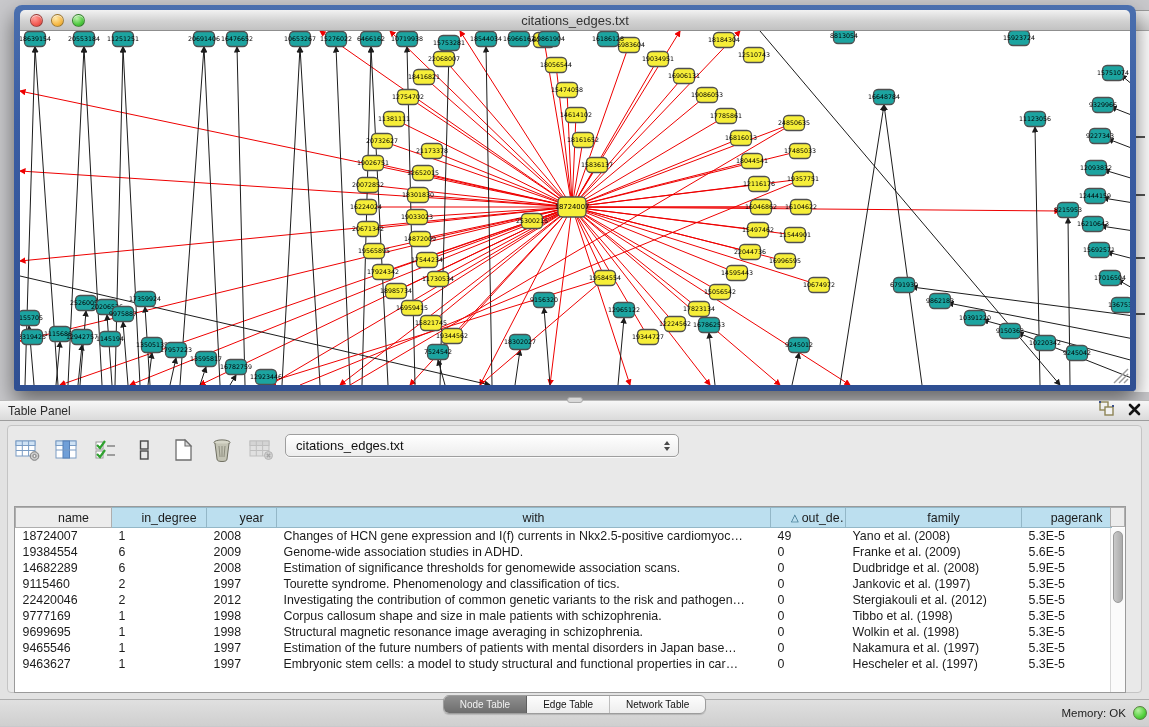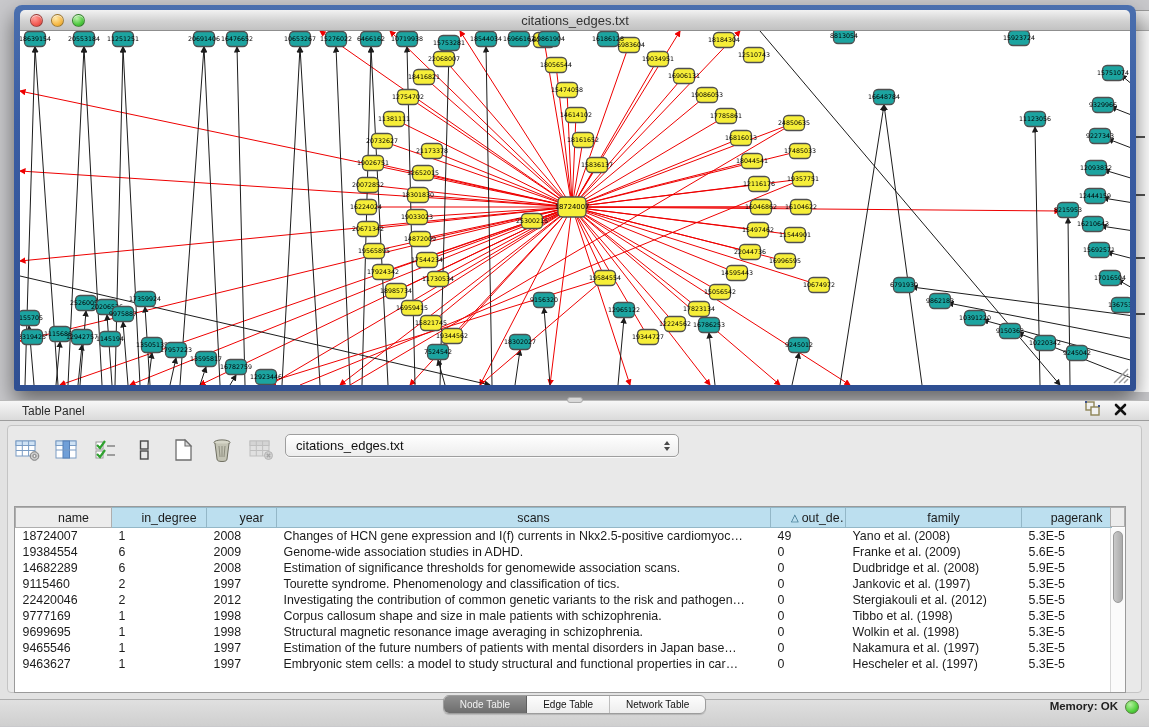--- a/index.html
+++ b/index.html
@@ -29,21 +29,21 @@
   .light.yellow { background:radial-gradient(circle at 35% 30%, #ffe9a8, #f6b845 60%, #d29а27); }
   .light.yellow { background:radial-gradient(circle at 35% 30%, #ffe9a8, #f6b845 60%, #d29a27); }
   .light.green  { background:radial-gradient(circle at 35% 30%, #b9f0a8, #4ec93f 60%, #2f9a2a); }
   .net-canvas { position:relative; width:1110px; height:354px; background:#fff; overflow:hidden; }
   .net-canvas svg { display:block; }
 
   
   .table-panel { position:absolute; left:0; top:400px; width:1149px; height:327px; }
   .tp-header { position:relative; height:21px; background:linear-gradient(#f7f7f7,#dadada);
     border-top:1px solid #b9b9b9; border-bottom:1px solid #9d9d9d;
-    display:flex; align-items:center; padding:0 22px; }
+    display:flex; align-items:center; padding:0 8px; }
   .tp-title { font-size:12px; color:#2b2b2b; }
   .tp-header-icons { margin-left:auto; display:flex; align-items:center; gap:14px; }
   .tp-grip { position:absolute; left:50%; top:-4px; width:16px; height:6px; margin-left:-8px;
     background:#d7d7d7; border:1px solid #aaa; border-radius:3px; }
   .tp-body { position:relative; height:278px; background:#e2e2e2; }
   .tp-inner { position:absolute; left:7px; right:7px; top:4px; bottom:6px;
     background:#e9e9e9; border:1px solid #c4c4c4; border-radius:4px; }
 
   .toolbar { position:absolute; left:14px; top:12px; height:34px; display:flex; align-items:center; gap:13px; }
   .tool { display:flex; align-items:center; justify-content:center; width:26px; height:26px; cursor:default; }
@@ -77,21 +77,21 @@
 
   .tabs-row { position:absolute; left:0; right:0; top:274px; display:flex; justify-content:center; }
   .seg { display:flex; border:1px solid #9d9d9d; border-radius:6px; overflow:hidden;
     background:linear-gradient(#fdfdfd,#ededed); box-shadow:0 1px 1px rgba(0,0,0,.15); }
   .seg .segbtn { padding:3px 16px; font-size:10px; color:#111; border-right:1px solid #bdbdbd; cursor:default; }
   .seg .segbtn:last-child { border-right:none; }
   .seg .segbtn.sel { background:linear-gradient(#8f8f8f,#6d6d6d); color:#f2f2f2;
     border-right:1px solid #5f5f5f; }
 
   .status-bar { height:27px; background:linear-gradient(#e0e0e0,#cfcfcf); border-top:1px solid #adadad;
-    display:flex; align-items:flex-start; justify-content:flex-end; padding:0 10px; gap:7px;font-weight:bold; }
+    display:flex; align-items:center; justify-content:flex-end; padding:0 2px; gap:7px; }
   .mem-label { font-size:11.5px; color:#222; }
   .mem-dot { width:14px; height:14px; border-radius:50%;
     background:radial-gradient(circle at 35% 30%, #b6f0a0, #53d13d 60%, #2f9e2b);
     border:1px solid #57803f; }
 </style>
 </head>
 <body>
 
 <div class="stage">
 
@@ -814,21 +814,21 @@
             <col style="width:494px">
               <col style="width:75px">
               <col style="width:176px">
               <col style="width:90px">
           </colgroup>
           <thead>
               <tr id="grid-head">
                 <th class="gray">name</th>
                 <th>in_degree</th>
                 <th>year</th>
-                <th>scans</th>
+                <th>with</th>
                 <th><span class="sort-tri">△</span>out_de…</th>
                 <th>family</th>
                 <th>pagerank</th>
               </tr>
             </thead>
           <tbody id="grid-body">
               <tr>
                 <td>18724007</td>
                 <td>1</td>
                 <td>2008</td>

